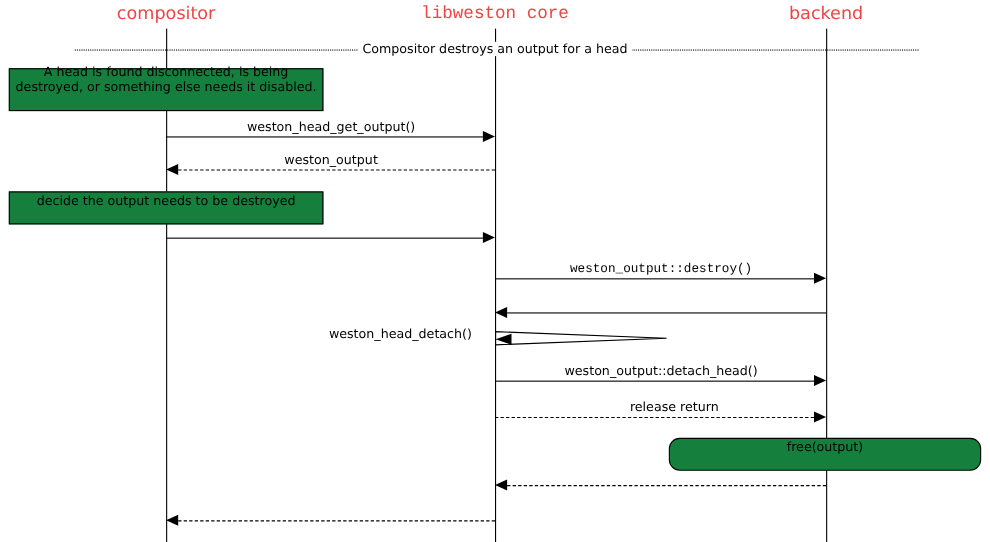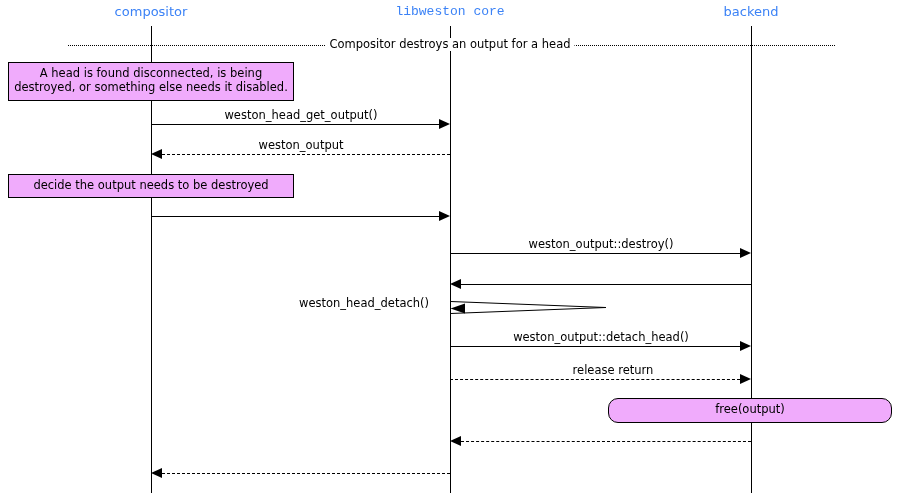--- a/index.html
+++ b/index.html
@@ -13,25 +13,25 @@
   }
   #diagram {
     position: relative;
     width: 900px;
     height: 493px;
     background: #ffffff;
     overflow: hidden;
   }
   .actor-label {
     position: absolute;
-    font-size: 13px;
+    font-size: 16px;
     line-height: 14px;
     text-align: left;
     white-space: nowrap;
-    color: #3b82f6;
+    color: #ef4444;
     transform: translateX(-50%);
   }
   .lifeline {
     position: absolute;
     width: 0;
     border-left: 1px solid #000000;
   }
   .divider {
     position: absolute;
     height: 0;
@@ -42,29 +42,29 @@
     font-size: 11.5px;
     line-height: 13px;
     background: #ffffff;
     padding: 0 4px;
     white-space: nowrap;
     transform: translateX(-50%);
   }
   .note-box {
     position: absolute;
     border: 1px solid #000000;
-    background: #f0abfc;
+    background: #15803d;
     box-sizing: border-box;
     font-size: 11.5px;
     line-height: 13.5px;
     text-align: center;
     display: flex;
-    align-items: flex-start;
+    align-items: flex-end;
     justify-content: center;
-    padding: 4px 4px;
+    padding: 14px 4px;
   }
   .msg-line {
     position: absolute;
     height: 0;
     border-top: 1px solid #000000;
   }
   .msg-line.dashed {
     border-top: 1px dashed #000000;
   }
   .msg-label {
@@ -130,21 +130,21 @@
 
   <div class="msg-line dashed" style="left:162px; top:154px; width:288px;"></div>
   <div class="arrowhead left" style="left:151px; top:149px;"></div>
   <div class="msg-label" style="left:301px; top:139px;">weston_output</div>
 
   <div class="msg-line" style="left:151px; top:216px; width:288px;"></div>
   <div class="arrowhead right" style="left:439px; top:211px;"></div>
 
   <div class="msg-line" style="left:450px; top:253px; width:290px;"></div>
   <div class="arrowhead right" style="left:740px; top:248px;"></div>
-  <div class="msg-label" style="left:601px; top:238px;">weston_output::destroy()</div>
+  <div class="msg-label" style="left:601px; top:238px;font-family:Liberation Mono, monospace;">weston_output::destroy()</div>
 
   <div class="msg-line" style="left:461px; top:284px; width:290px;"></div>
   <div class="arrowhead left" style="left:450px; top:279px;"></div>
 
   <div class="selfcall" style="left:450px; top:298px;">
     <svg width="160" height="24" viewBox="0 0 160 24">
       <path d="M 0.5 3.5 L 156 9.5 L 0.5 15.5 Z" fill="none" stroke="#000000" stroke-width="1"></path>
       <polygon points="0.5,10.5 15,5.5 15,15.5" fill="#000000"></polygon>
     </svg>
   </div>

